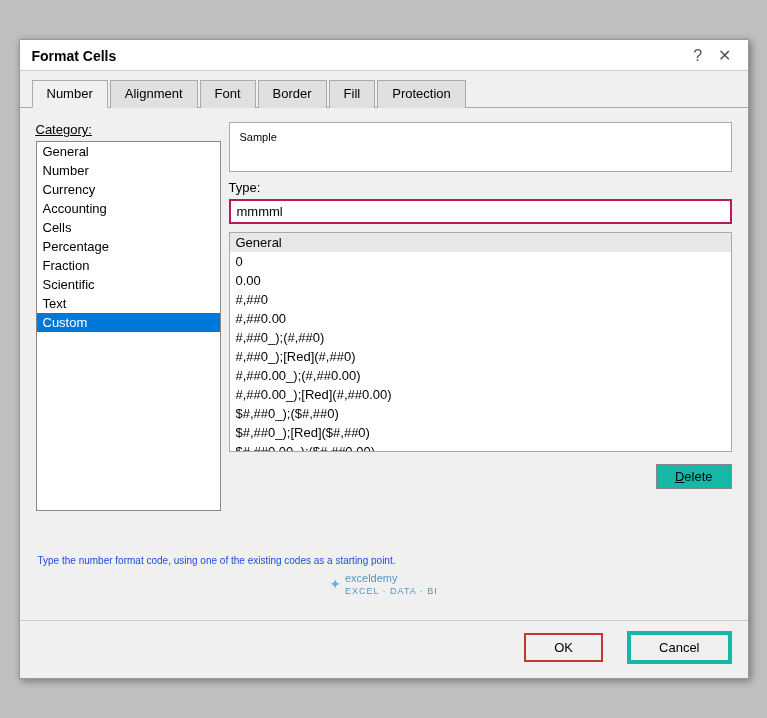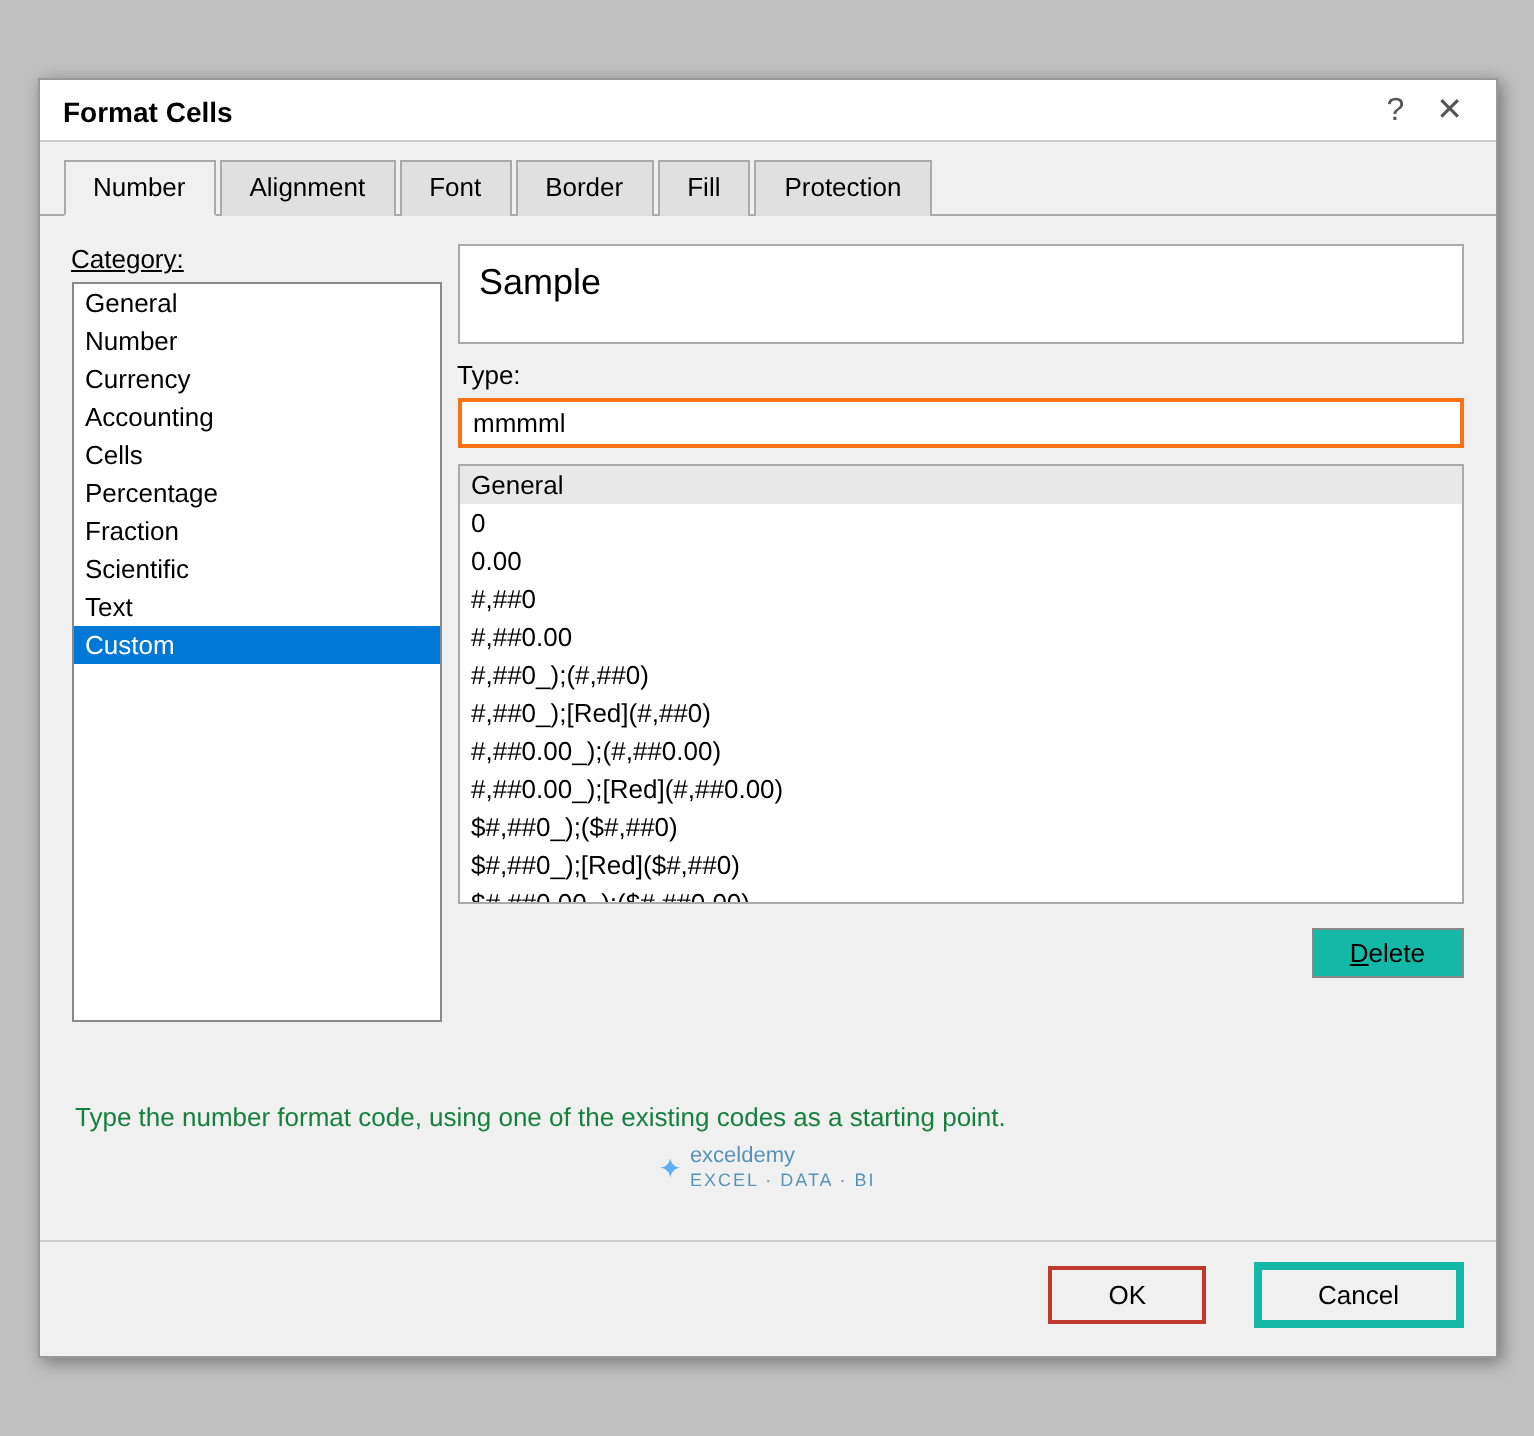--- a/index.html
+++ b/index.html
@@ -124,34 +124,34 @@
       flex-direction: column;
       gap: 8px;
     }
     .sample-section {
       border: 1px solid #aaa;
       padding: 8px 10px;
       background: #fff;
       min-height: 50px;
     }
     .sample-label {
-      font-size: 18px;
+      font-size: 11px;
       color: #000;
       margin-bottom: 4px;
     }
     .type-section {
       display: flex;
       flex-direction: column;
       gap: 4px;
     }
     .type-label {
       font-size: 13px;
     }
     .type-input {
-      border: 2px solid #f97316;
+      border: 2px solid #be185d;
       padding: 3px 6px;
       font-size: 13px;
       width: 100%;
       outline: none;
     }
     .format-listbox {
       border: 1px solid #aaa;
       background: #fff;
       height: 220px;
       overflow-y: scroll;
@@ -170,22 +170,22 @@
     }
     .delete-btn {
       padding: 4px 18px;
       font-size: 13px;
       background: #14b8a6;
       border: 1px solid #888;
       cursor: pointer;
     }
     .delete-btn u { text-decoration: underline; }
     .hint-text {
-      font-size: 13px;
-      color: #15803d;
+      font-size: 10px;
+      color: #1d4ed8;
       margin-top: 25px;
       padding: 0 2px;
     }
     .footer {
       display: flex;
       justify-content: flex-end;
       align-items: center;
       padding: 10px 16px 14px 16px;
       gap: 24px;
       border-top: 1px solid #ccc;

